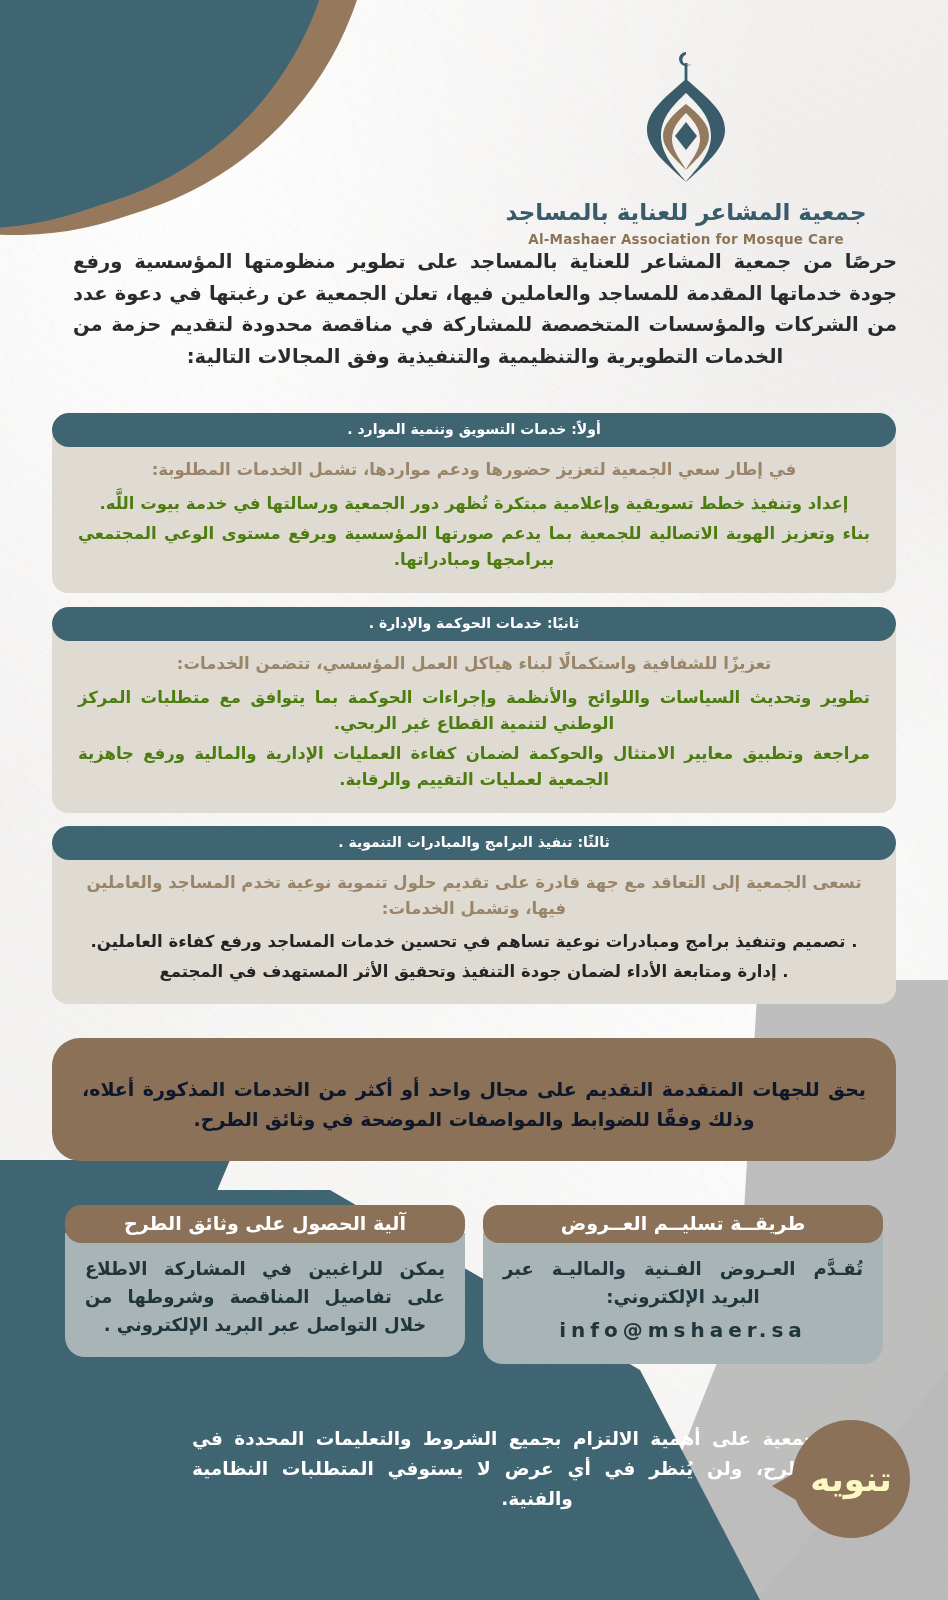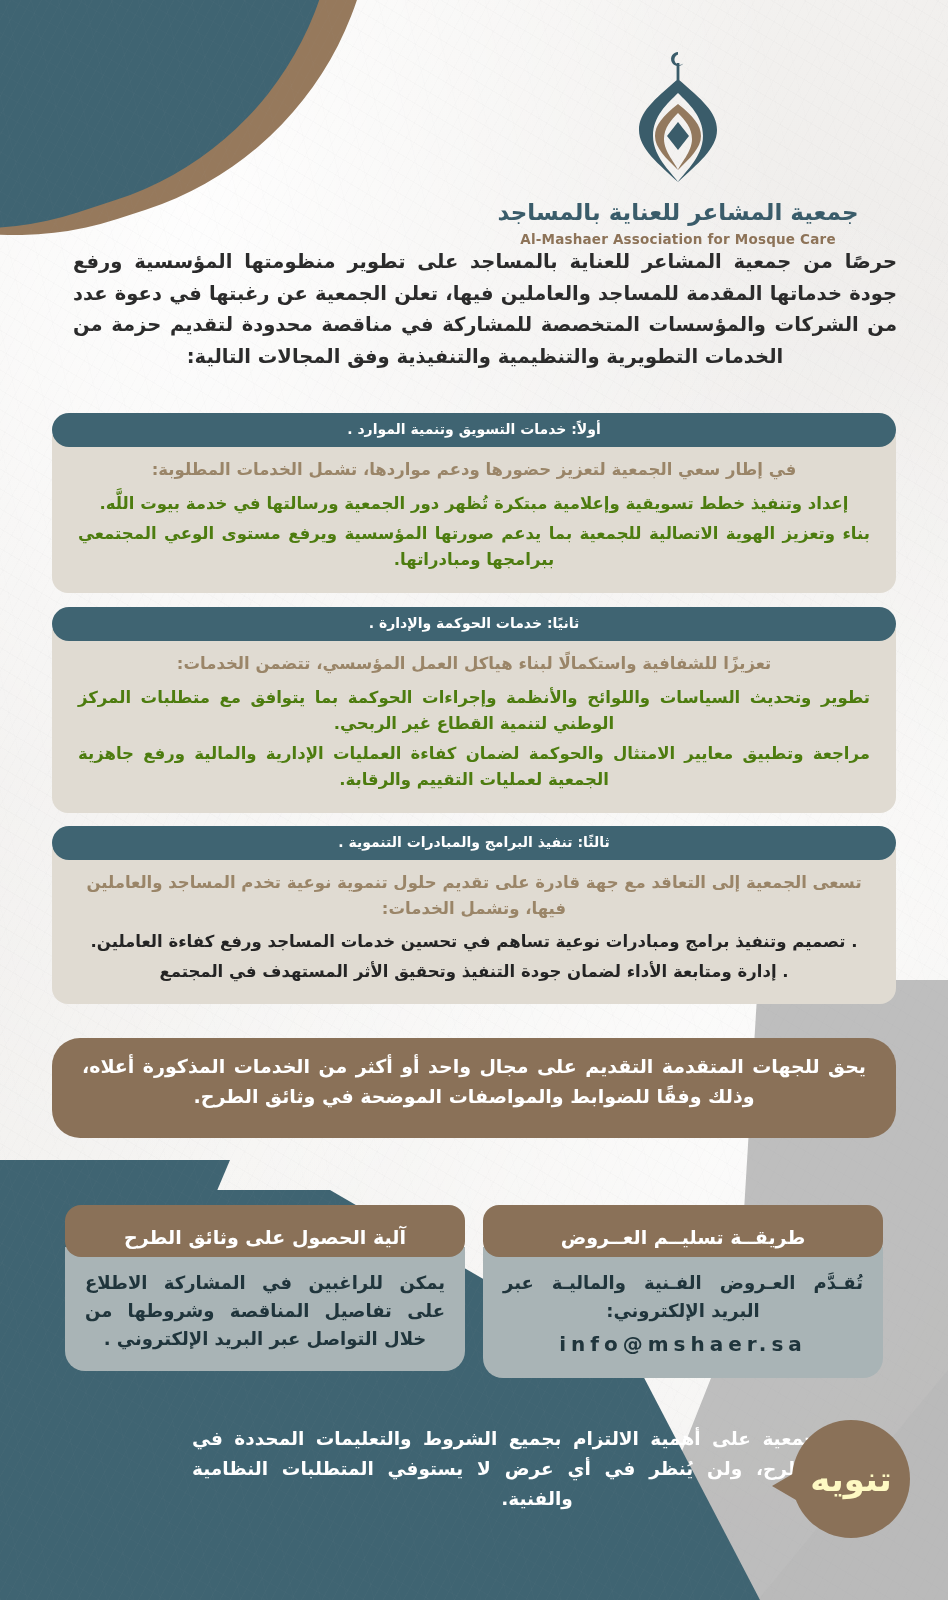--- a/index.html
+++ b/index.html
@@ -70,21 +70,21 @@
   }
   .mid-teal-wedge{
     position:absolute;left:0;top:1160px;
     width:300px;height:260px;
     background:#3f6472;
     clip-path:polygon(0 0, 230px 0, 120px 260px, 0 260px);
   }
 
   
   .header{
-    position:absolute;right:60px;top:46px;
+    position:absolute;right:52px;top:46px;
     width:420px;
     text-align:center;
     z-index:5;
   }
   .logo-mark{margin:0 auto 10px;display:block;}
   .org-name-ar{
     font-size:23px;font-weight:bold;color:#3a5c6a;
     letter-spacing:-.2px;line-height:1.25;
     direction:rtl;
   }
@@ -140,41 +140,41 @@
     font-size:16.5px;font-weight:bold;line-height:1.6;
     text-align:center;margin:0 0 3px;
   }
 
   
   .rights{
     position:absolute;right:52px;top:1038px;
     width:844px;
     background:#8a7158;
     border-radius:28px;
-    padding:13px 30px 26px;
-    color:#ffffff;
+    padding:36px 30px 26px;
+    color:#0f172a;
     font-size:19px;font-weight:bold;line-height:1.6;
     text-align:justify;text-align-last:center;
     direction:rtl;
     z-index:5;
     box-sizing:border-box;
   }
 
   
   .cards{
     position:absolute;left:0;top:1205px;
     width:948px;height:190px;
     display:flex;justify-content:center;gap:18px;
     z-index:6;
   }
   .card{width:400px;position:relative;}
   .card-head{
     background:#8a7158;
     border-radius:16px;
-    padding:21px 16px 9px;
+    padding:7px 16px 9px;
     color:#ffffff;
     font-size:19px;font-weight:bold;
     text-align:center;
     direction:rtl;
     position:relative;z-index:3;
   }
   .card-body{
     background:#a9b4b6;
     border-radius:0 0 20px 20px;
     margin-top:-10px;

